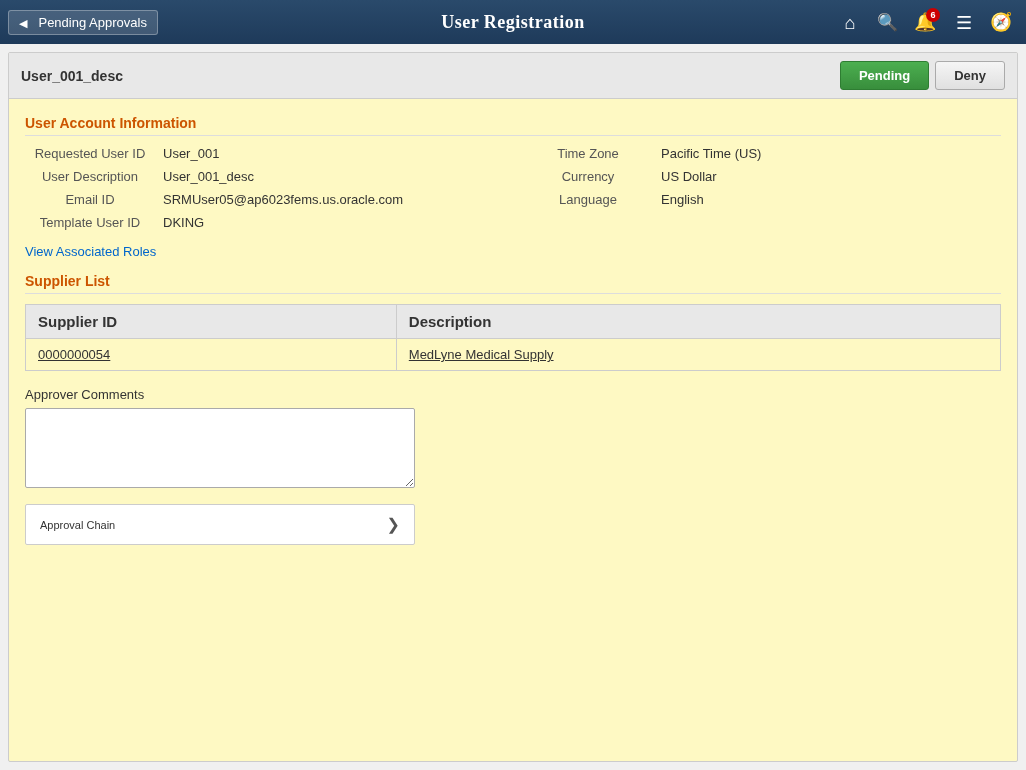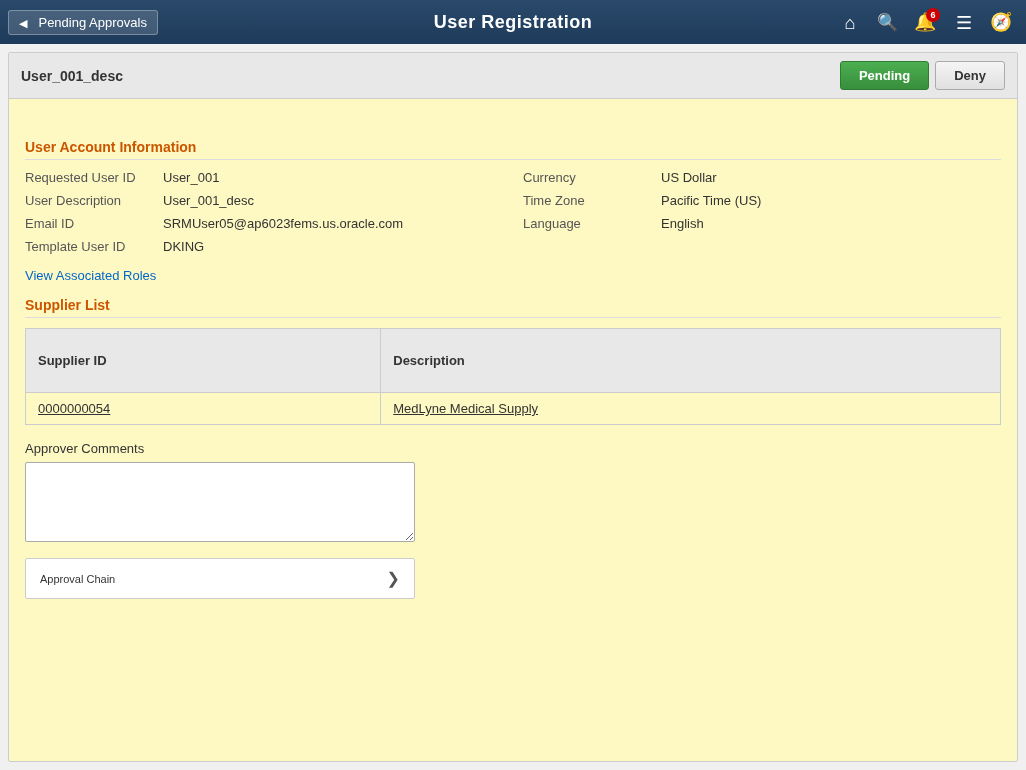--- a/index.html
+++ b/index.html
@@ -28,20 +28,21 @@
       gap: 11px;
     }
     .header-title {
       position: absolute;
       left: 50%;
       transform: translateX(-50%);
       font-size: 18px;
       font-weight: bold;
       color: white;
       letter-spacing: 0.5px;
+      font-family: Liberation Serif, serif;
     }
     .header-icons {
       margin-left: auto;
       display: flex;
       align-items: center;
       gap: 6px;
     }
     .header-icon {
       color: white;
       cursor: pointer;
@@ -114,21 +115,20 @@
       border-radius: 3px;
       padding: 6px 18px;
       font-size: 13px;
       font-weight: bold;
       cursor: pointer;
     }
 
     
     .main-content {
       padding: 16px;
-      margin-top: 24px;
     }
 
     
     .section-heading {
       color: #cc5500;
       font-size: 14px;
       font-weight: bold;
       margin-bottom: 10px;
       padding-bottom: 4px;
       border-bottom: 1px solid #ddd;
@@ -145,21 +145,21 @@
       display: flex;
       flex-direction: column;
       gap: 8px;
     }
     .info-row {
       display: flex;
       align-items: baseline;
     }
     .info-label {
       color: #555;
-      text-align: left;
+      text-align: center;
       min-width: 130px;
       margin-right: 8px;
       font-size: 13px;
     }
     .info-value {
       color: #333;
       font-size: 13px;
     }
 
     
@@ -181,23 +181,23 @@
     .supplier-table {
       width: 100%;
       border-collapse: collapse;
       border: 1px solid #ccc;
     }
     .supplier-table thead tr {
       background: #e8e8e8;
     }
     .supplier-table th {
       text-align: left;
-      padding: 24px 12px;
-      font-weight: bold;
-      font-size: 13px;
+      padding: 8px 12px;
+      font-weight: bold;
+      font-size: 15px;
       border-right: 1px solid #ccc;
       border-bottom: 1px solid #ccc;
     }
     .supplier-table td {
       padding: 8px 12px;
       font-size: 13px;
       border-right: 1px solid #ccc;
       border-bottom: 1px solid #ccc;
     }
     .supplier-table tr:last-child td { border-bottom: none; text-decoration: underline; }
@@ -312,26 +312,26 @@
           <span class="info-value">SRMUser05@ap6023fems.us.oracle.com</span>
         </div>
         <div class="info-row">
           <span class="info-label">Template User ID</span>
           <span class="info-value">DKING</span>
         </div>
       </div>
 
       <div class="info-column">
         <div class="info-row">
+          <span class="info-label">Time Zone</span>
+          <span class="info-value">Pacific Time (US)</span>
+        </div>
+        <div class="info-row">
           <span class="info-label">Currency</span>
           <span class="info-value">US Dollar</span>
-        </div>
-        <div class="info-row">
-          <span class="info-label">Time Zone</span>
-          <span class="info-value">Pacific Time (US)</span>
         </div>
         <div class="info-row">
           <span class="info-label">Language</span>
           <span class="info-value">English</span>
         </div>
       </div>
     </div>
 
     <div class="link-row">
       <a class="link-blue">View Associated Roles</a>

